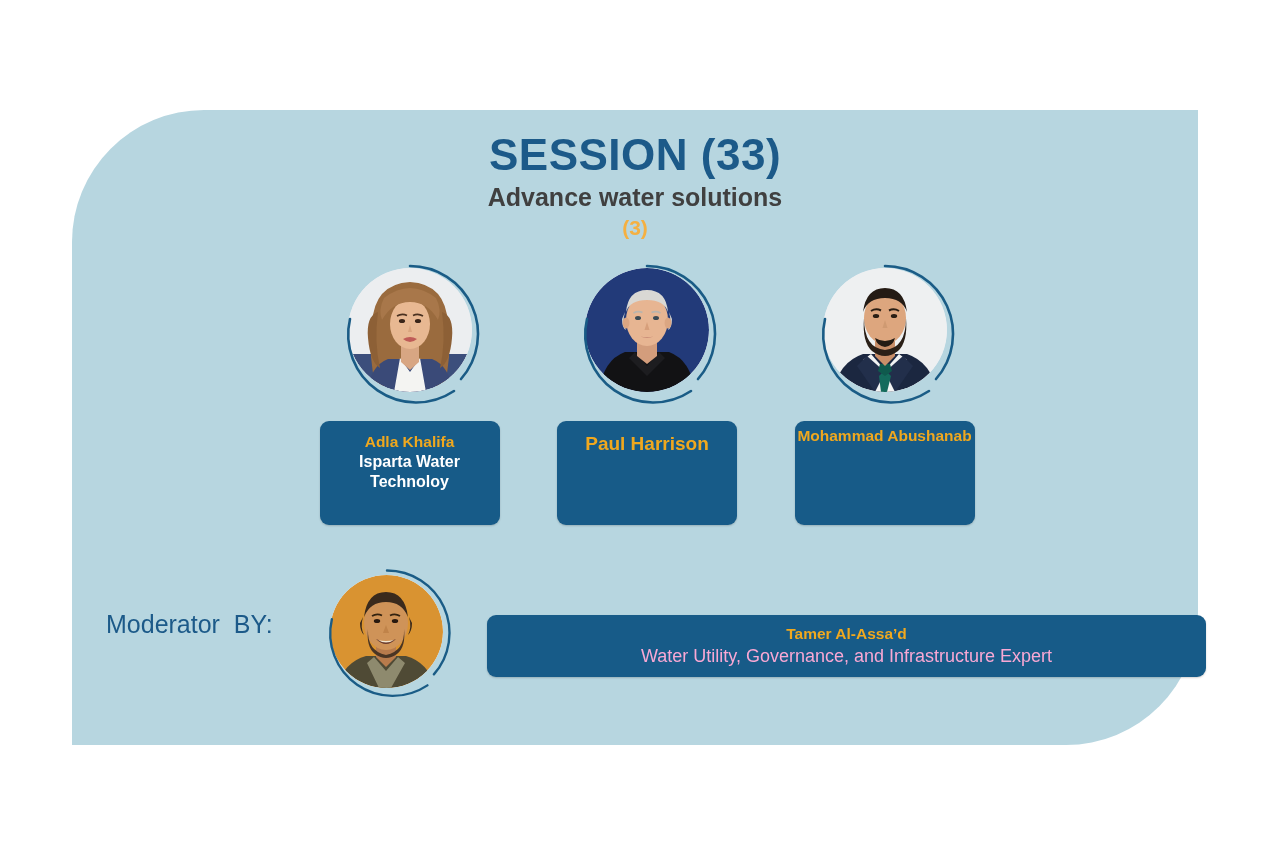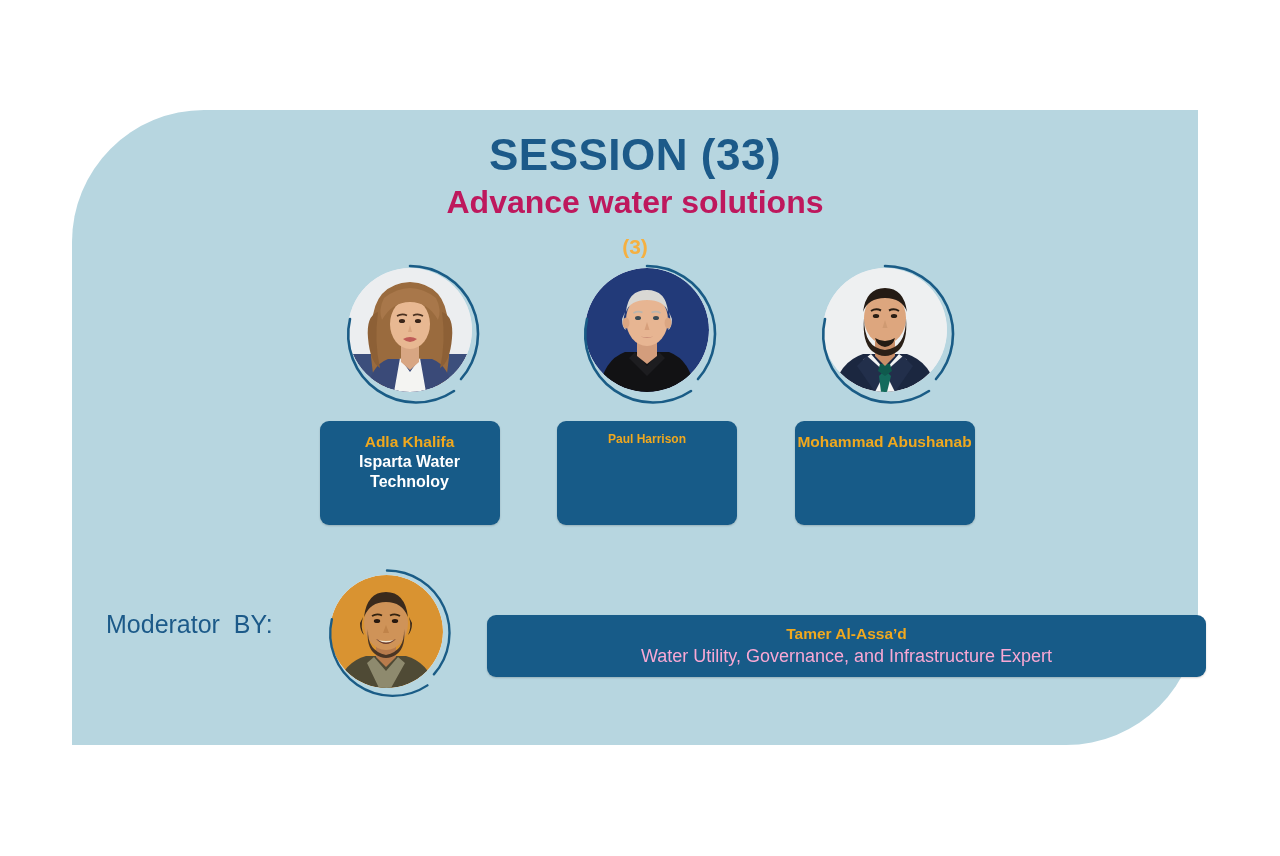--- a/index.html
+++ b/index.html
@@ -36,25 +36,25 @@
   }
   #session-title {
     font-size: 44px;
     font-weight: bold;
     color: #1c5a89;
     letter-spacing: 0.5px;
     line-height: 1.05;
     margin: 4px;
   }
   #session-subtitle {
-    font-size: 32px;
-    font-weight: bold;
-    color: #be185d;
+    font-size: 25px;
+    font-weight: bold;
+    color: #404040;
     line-height: 1.25;
-    margin: 4px 0 12px 0;
+    margin: 4px 0 2px 0;
   }
   #session-number {
     font-size: 21px;
     font-weight: bold;
     color: #f5b041;
     line-height: 1.25;
     margin: 2px 0 0 0;
   }
 
   
@@ -128,24 +128,24 @@
     font-size: 16px;
     line-height: 1.28;
     white-space: pre-line;
     margin-top: 2px;
     text-align: center;
   }
   
   .speaker-1 .sp-name { font-size: 15.5px; }
   .speaker-1 .sp-role { margin-top: 1px; }
   
-  .speaker-2 .sp-name { font-size: 12px; text-align: center; }
+  .speaker-2 .sp-name { font-size: 19px; text-align: center; }
   .speaker-2 .sp-role { margin-top: 18px; }
   
-  .speaker-3 .name-card { padding-top: 12px; }
+  .speaker-3 .name-card { padding-top: 6px; }
   .speaker-3 .sp-name {
     font-size: 15.5px;
     position: relative;
     left: 0;
     width: 196px;
     margin-left: -8px;
   }
   .speaker-3 .sp-role { margin-top: 1px; }
 
   

